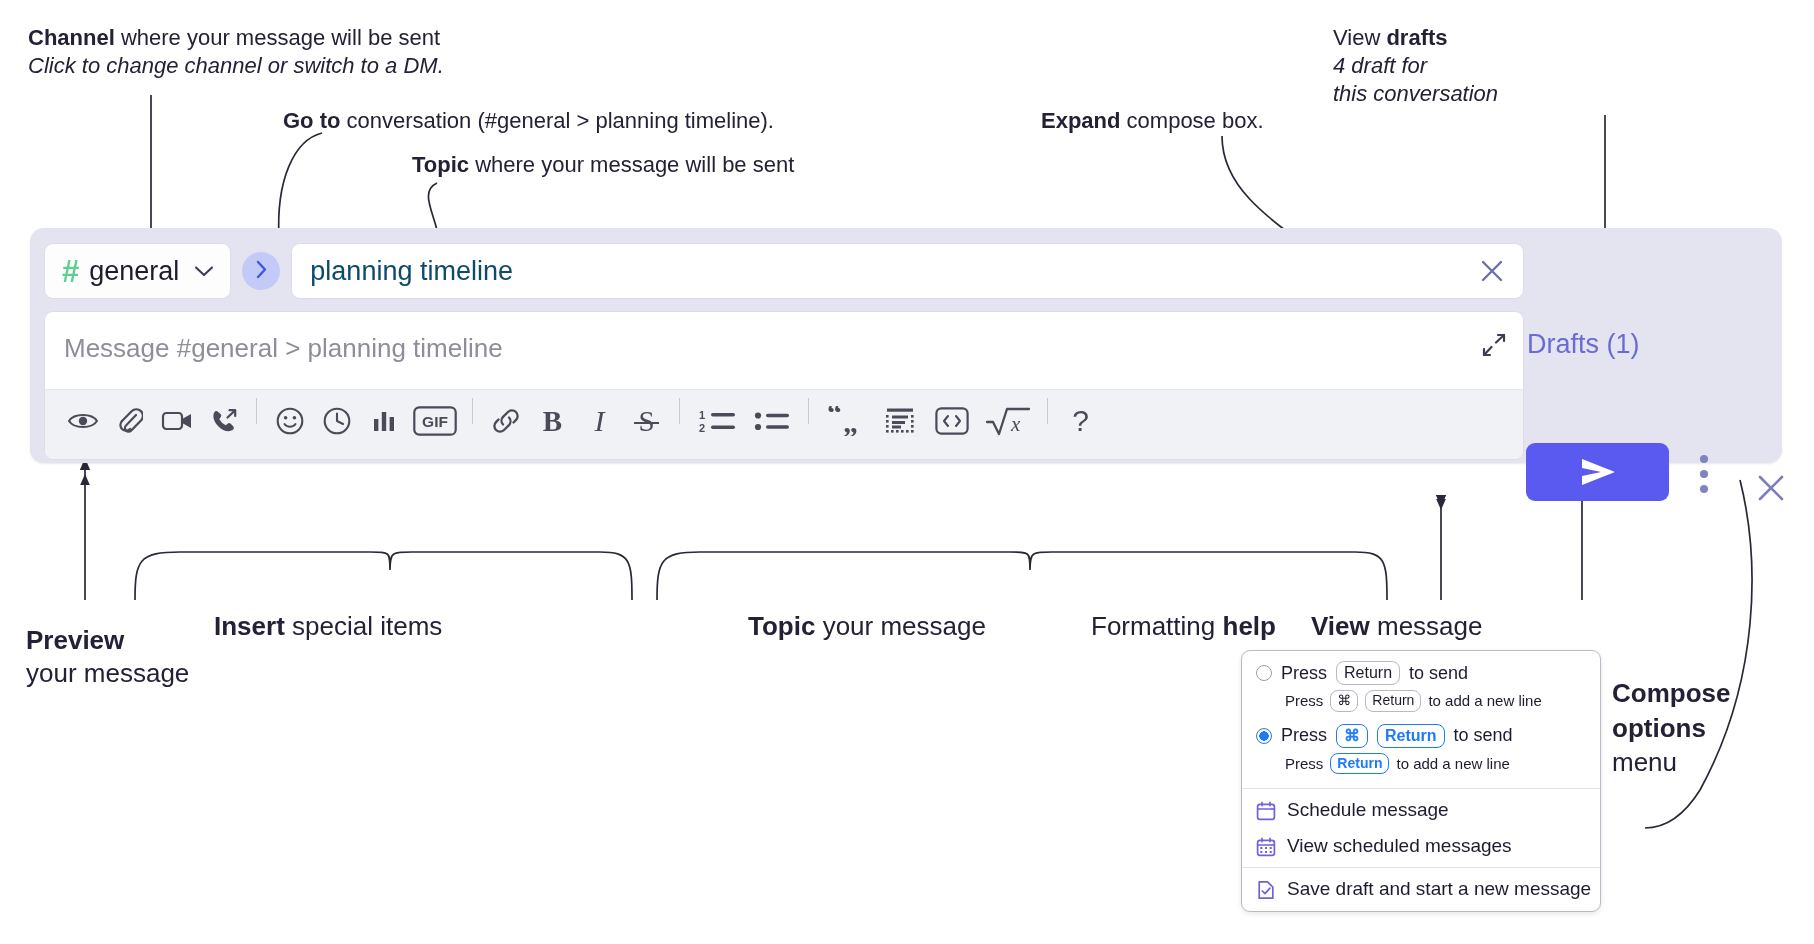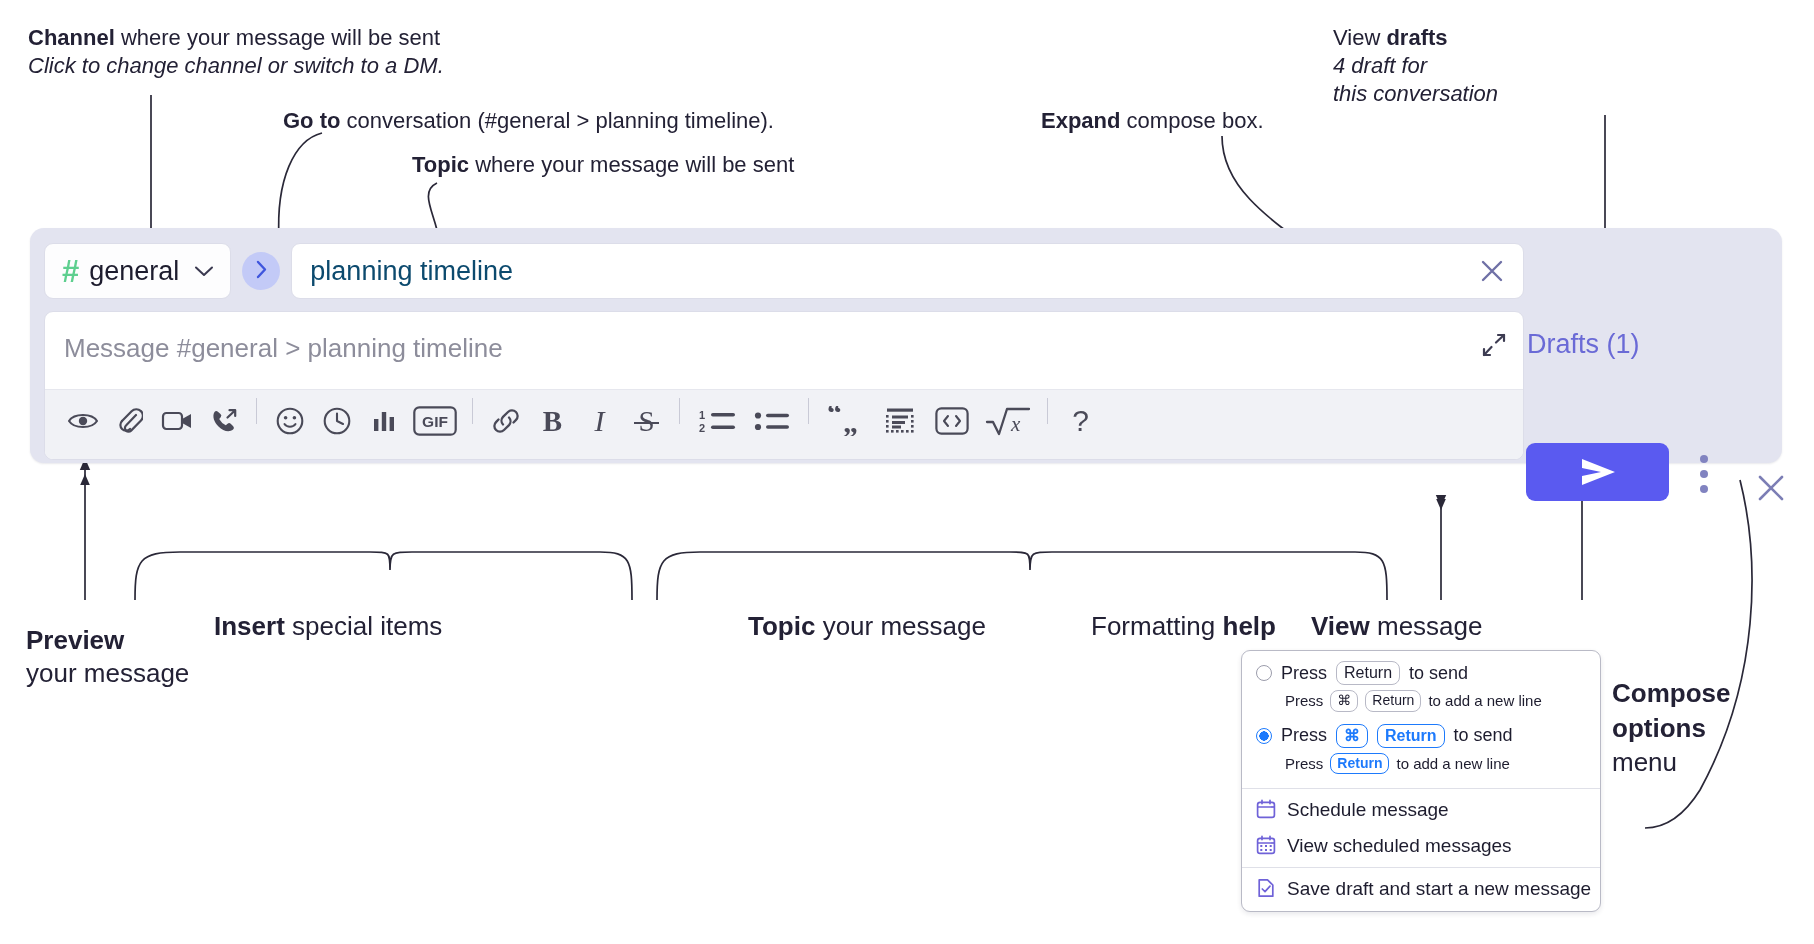--- a/index.html
+++ b/index.html
@@ -97,21 +97,21 @@
      radial-gradient(circle at 50% 50%, #1d7afc 0 4.6px, #ffffff 4.8px 100%);}
   .key{
     display:inline-flex;align-items:center;justify-content:center;
     border:1px solid #b8b9c6;border-radius:8px;background:#fff;
     padding:1px 7px;font-size:16px;line-height:1.25;color:#1d1c2e;min-width:14px;
   }
   .key.sm{font-size:14px;padding:1px 6px;}
   .key.blue{border-color:#1d7afc;color:#1d7afc;font-weight:700;}
   .key.blue.sm{font-weight:700;}
   .menu-sep{height:1px;background:#dfe0e8;}
-  .mi{display:flex;align-items:flex-start;gap:11px;padding:7px 14px;font-size:19px;white-space:nowrap;}
+  .mi{display:flex;align-items:flex-end;gap:11px;padding:7px 14px;font-size:19px;white-space:nowrap;}
   .mi-ico{width:20px;height:20px;display:flex;align-items:center;justify-content:center;flex:0 0 auto;}
 </style>
 </head>
 <body>
 
 <div class="stage">
 
   <svg class="lines" viewBox="0 0 1814 944" xmlns="http://www.w3.org/2000/svg">
     <g fill="none" stroke="#2a2838" stroke-width="1.7">
 

